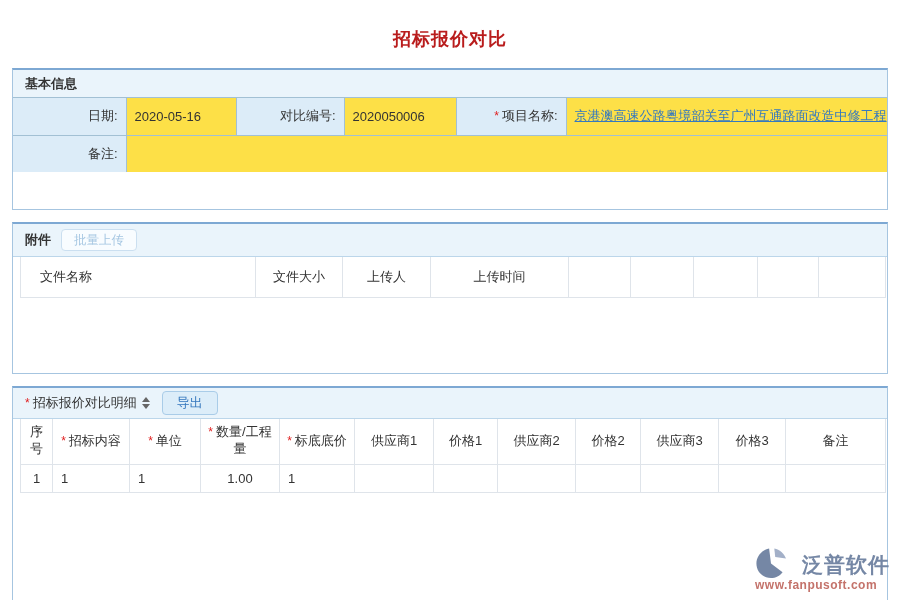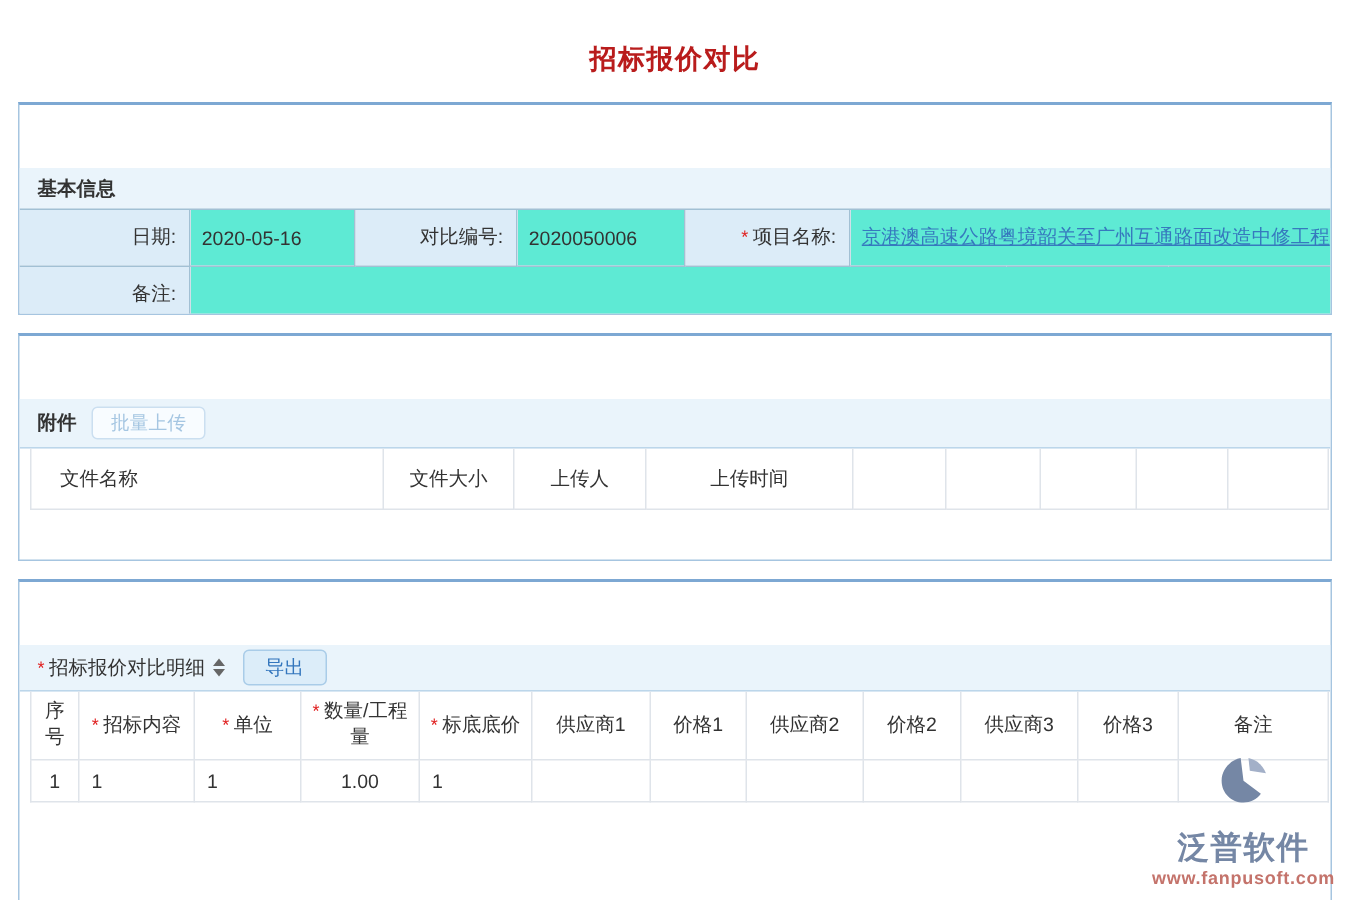--- a/index.html
+++ b/index.html
@@ -21,31 +21,30 @@
     overflow: hidden; background: #fff;
   }
   .panel-basic  { height: 142px; }
   .panel-attach { height: 152px; }
   .panel-detail { height: 238px; margin-bottom: 0; }
 
   .panel-strip {
     background: #EAF4FB; display: flex; align-items: center;
     padding: 0 12px; font-size: 13px; color: #333;
     border-bottom: 1px solid #BCD6EA;
-    margin-top: 42px;
   }
   .panel-basic  .panel-strip { height: 28px; font-weight: bold; border-bottom: 1px solid #A2C0D4; }
   .panel-attach .panel-strip { height: 33px; font-weight: bold; }
   .panel-detail .panel-strip { height: 31px; font-weight: normal; }
 
   
   .info-table { width: 100%; border-collapse: collapse; border-style: hidden; table-layout: fixed; }
   .info-table td { border: 1px solid #A2C0D4; height: 37px; font-size: 13px; overflow: hidden; white-space: nowrap; }
   .info-table td.lbl { background: #DCECF8; text-align: right; padding-right: 8px; color: #333; }
-  .info-table td.val { background: #5eead4; text-align: left; padding-left: 8px; color: #333; }
+  .info-table td.val { background: #fde047; text-align: left; padding-left: 8px; color: #333; }
   .info-table td.lite { background: #EDF6FC; }
   a.project-link { color: #3679BE; text-decoration: underline; font-size: 13px; }
 
   .req { color: #E02020; margin-right: 3px; font-size: 12px; }
 
   
   .btn-ghost {
     margin-left: 10px; height: 22px; padding: 0 12px; font-size: 12.5px;
     color: #A5C6E2; background: #F8FCFF; border: 1px solid #CBDFF0;
     border-radius: 4px; cursor: pointer;
@@ -71,21 +70,21 @@
   .detail-grid td.ac { text-align: center; }
 
   
   .sort-icon { display: inline-flex; flex-direction: column; margin-left: 5px; gap: 2px; cursor: pointer; }
   .sort-icon i { display: block; width: 0; height: 0; border-left: 4px solid transparent; border-right: 4px solid transparent; }
   .sort-icon .up   { border-bottom: 5px solid #666; }
   .sort-icon .down { border-top: 5px solid #666; }
 
   
   .watermark { position: absolute; right: 10px; bottom: 8px; }
-  .wm-top { display: flex; align-items: center; gap: 15px; flex-direction: column; }
+  .wm-top { display: flex; align-items: flex-end; gap: 15px; }
   .wm-brand { font-size: 21px; font-weight: bold; color: #7587A5; letter-spacing: 1px; }
   .wm-url { font-size: 12px; font-weight: bold; color: #C4736B; letter-spacing: 0.5px; margin-top: -1px; }
 </style>
 </head>
 <body>
 
 <div class="page">
 
   <div class="page-title">招标报价对比</div>
 

